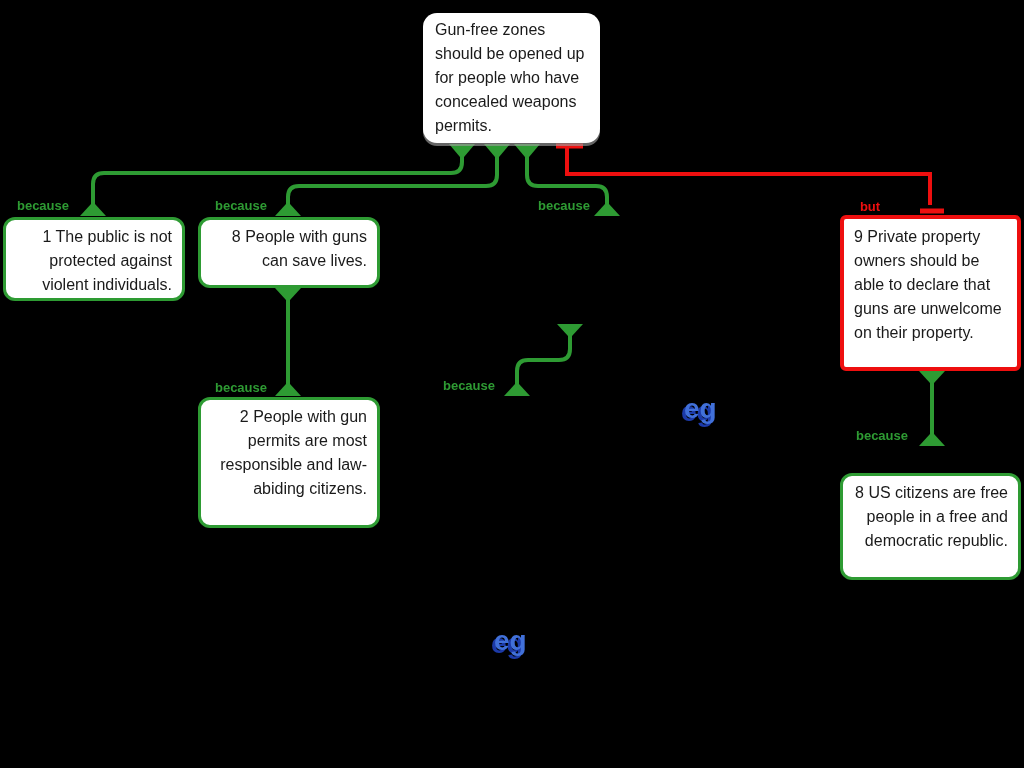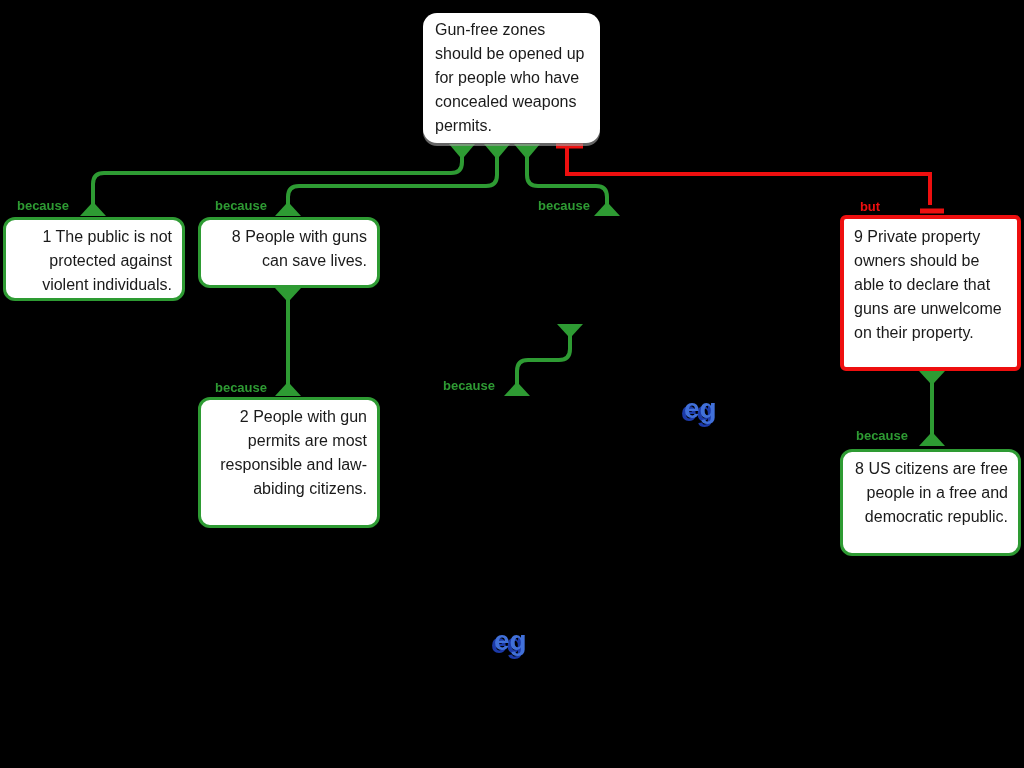--- a/index.html
+++ b/index.html
@@ -17,21 +17,21 @@
   .contention{left:423px;top:13px;width:177px;height:130px;border-radius:14px;
               padding:5px 12px;box-shadow:0 3px 0 rgba(155,155,155,.65);}
   .green{border:3px solid var(--support-green);border-radius:12px;padding:5px 10px;text-align:right;}
   .red{border:4px solid var(--objection-red);border-radius:6px;padding:6px 10px;}
   .b1{left:3px;top:217px;width:182px;height:84px;}
   .b3{left:198px;top:217px;width:182px;height:71px;}
   .b7{left:525px;top:217px;width:170px;height:107px;}
   .b9{left:840px;top:215px;width:181px;height:156px;}
   .b2{left:198px;top:397px;width:182px;height:131px;}
   .b5{left:425px;top:397px;width:182px;height:107px;}
-  .b8{left:840px;top:449px;width:181px;height:107px;}
+  .b8{left:840px;top:473px;width:181px;height:107px;}
 
   .lab{position:absolute;width:74px;text-align:center;font-weight:bold;font-size:13px;
        color:var(--support-green);}
   .lab.but{color:var(--objection-red);}
   .lab-c1{left:6px;top:198px;}
   .lab-c3{left:204px;top:198px;}
   .lab-c7{left:527px;top:198px;}
   .lab-c9{left:833px;top:199px;}
   .lab-32{left:204px;top:380px;}
   .lab-75{left:432px;top:378px;}

